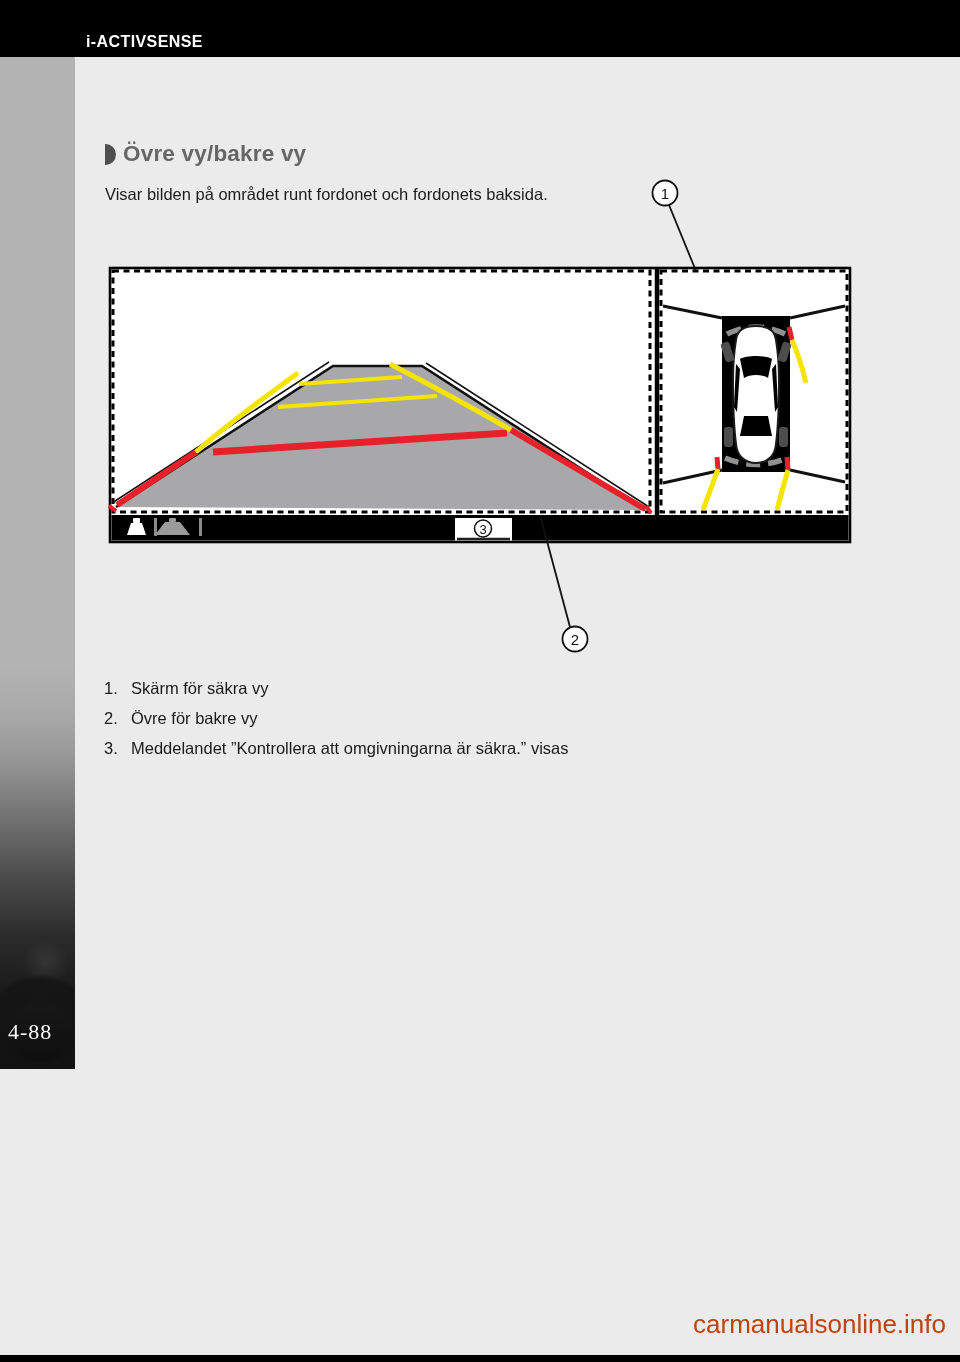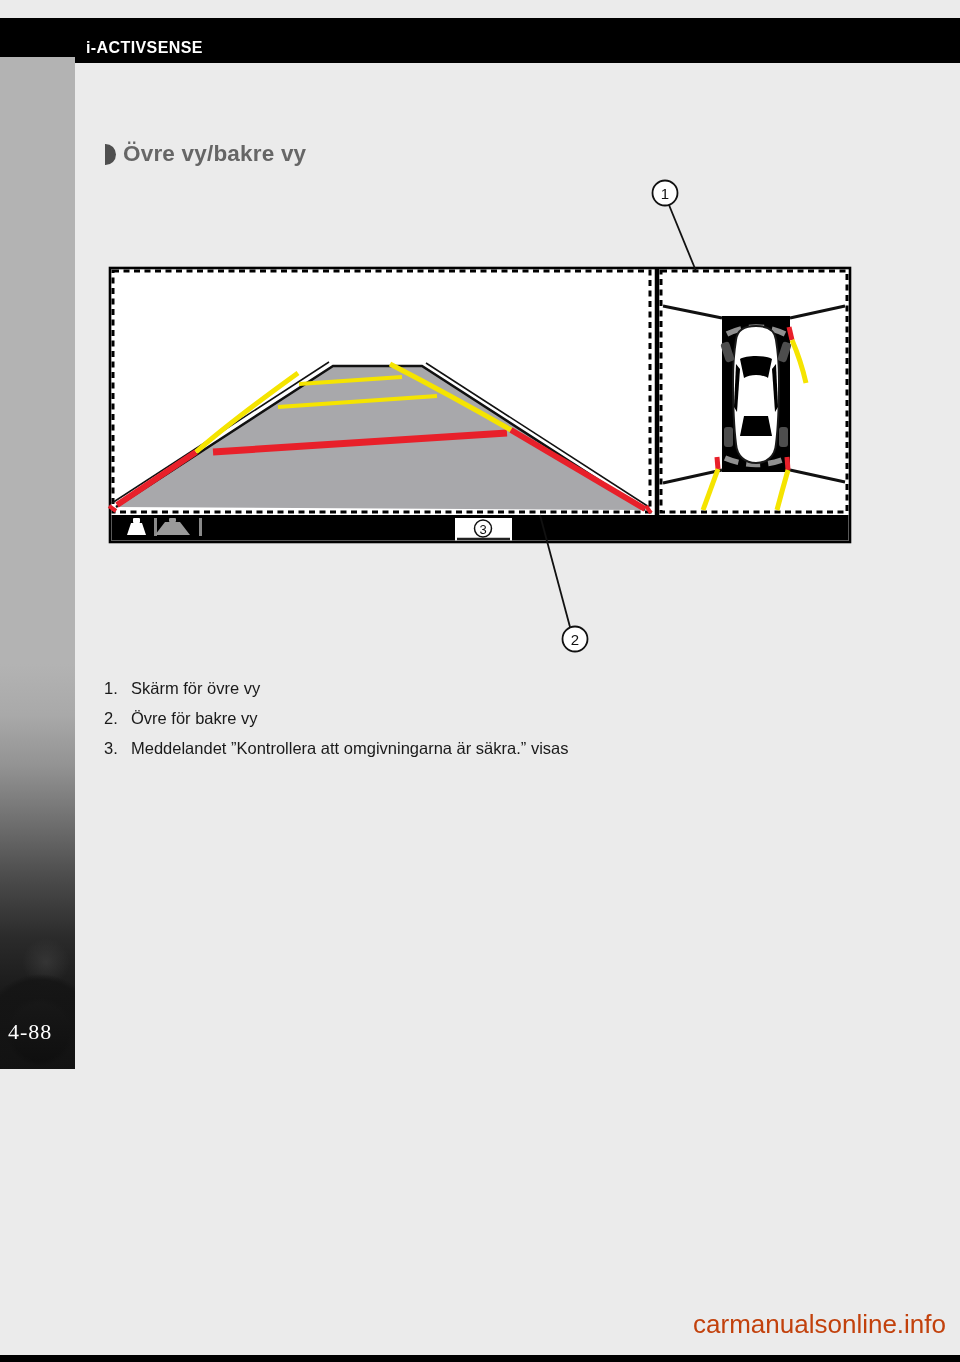--- a/index.html
+++ b/index.html
@@ -3,21 +3,21 @@
 <meta charset="utf-8">
 <style>
   html,body{margin:0;padding:0;}
   body{
     width:960px;height:1362px;position:relative;overflow:hidden;
     background:#ebebeb;
     font-family:"Liberation Sans", sans-serif;
     -webkit-font-smoothing:antialiased;
   }
   .page-header{
-    position:absolute;top:0;left:0;width:960px;height:45px;background:#000;margin-top:18px;
+    position:absolute;top:0;left:0;width:960px;height:57px;background:#000;
   }
   .page-header .title{
     position:absolute;left:86px;bottom:6px;color:#fff;
     font-size:16px;font-weight:bold;letter-spacing:.4px;
   }
   .sidebar{
     position:absolute;left:0;top:57px;width:75px;height:1012px;
     background:
       radial-gradient(circle 55px at 40px 975px, rgba(15,15,15,0) 28px, rgba(20,20,20,.75) 34px, rgba(20,20,20,.8) 52px, rgba(20,20,20,0) 58px),
       radial-gradient(circle 34px at 46px 905px, rgba(70,70,70,.5), rgba(70,70,70,0) 70%),
@@ -62,20 +62,21 @@
 
 <div class="sidebar">
   <div class="page-number">4-88</div>
 </div>
 
 <div class="content">
   <div class="section-heading">
     <span class="marker"></span>
     <span class="heading-text">Övre vy/bakre vy</span>
   </div>
+  <div class="section-desc">Visar bilden på området runt fordonet och fordonets baksida.</div>
 </div>
 
 <svg class="diagram" viewBox="0 0 770 486" xmlns="http://www.w3.org/2000/svg">
 
   <g>
     <rect x="10" y="92" width="740" height="274" fill="#ffffff" stroke="#000" stroke-width="2.6"></rect>
 
     <rect x="11.5" y="339" width="737" height="25.5" fill="#000"></rect>
 
     <line x1="557" y1="93" x2="557" y2="340" stroke="#000" stroke-width="4.5"></line>
@@ -171,21 +172,21 @@
   <g>
     <line x1="440" y1="339" x2="470" y2="451" stroke="#111" stroke-width="1.8"></line>
     <circle cx="475" cy="463" r="12.5" fill="#fff" stroke="#111" stroke-width="1.8"></circle>
     <text x="475" y="468.5" text-anchor="middle" font-size="15" fill="#111">2</text>
   </g>
 </svg>
 
 <div class="numbered-list">
   <div class="row">
     <span class="num">1.</span>
-    <span>Skärm för övre vy</span>
+    <span>Skärm för säkra vy</span>
   </div>
   <div class="row">
     <span class="num">2.</span>
     <span>Övre för bakre vy</span>
   </div>
   <div class="row">
     <span class="num">3.</span>
     <span>Meddelandet ”Kontrollera att omgivningarna är säkra.” visas</span>
   </div>
 </div>

